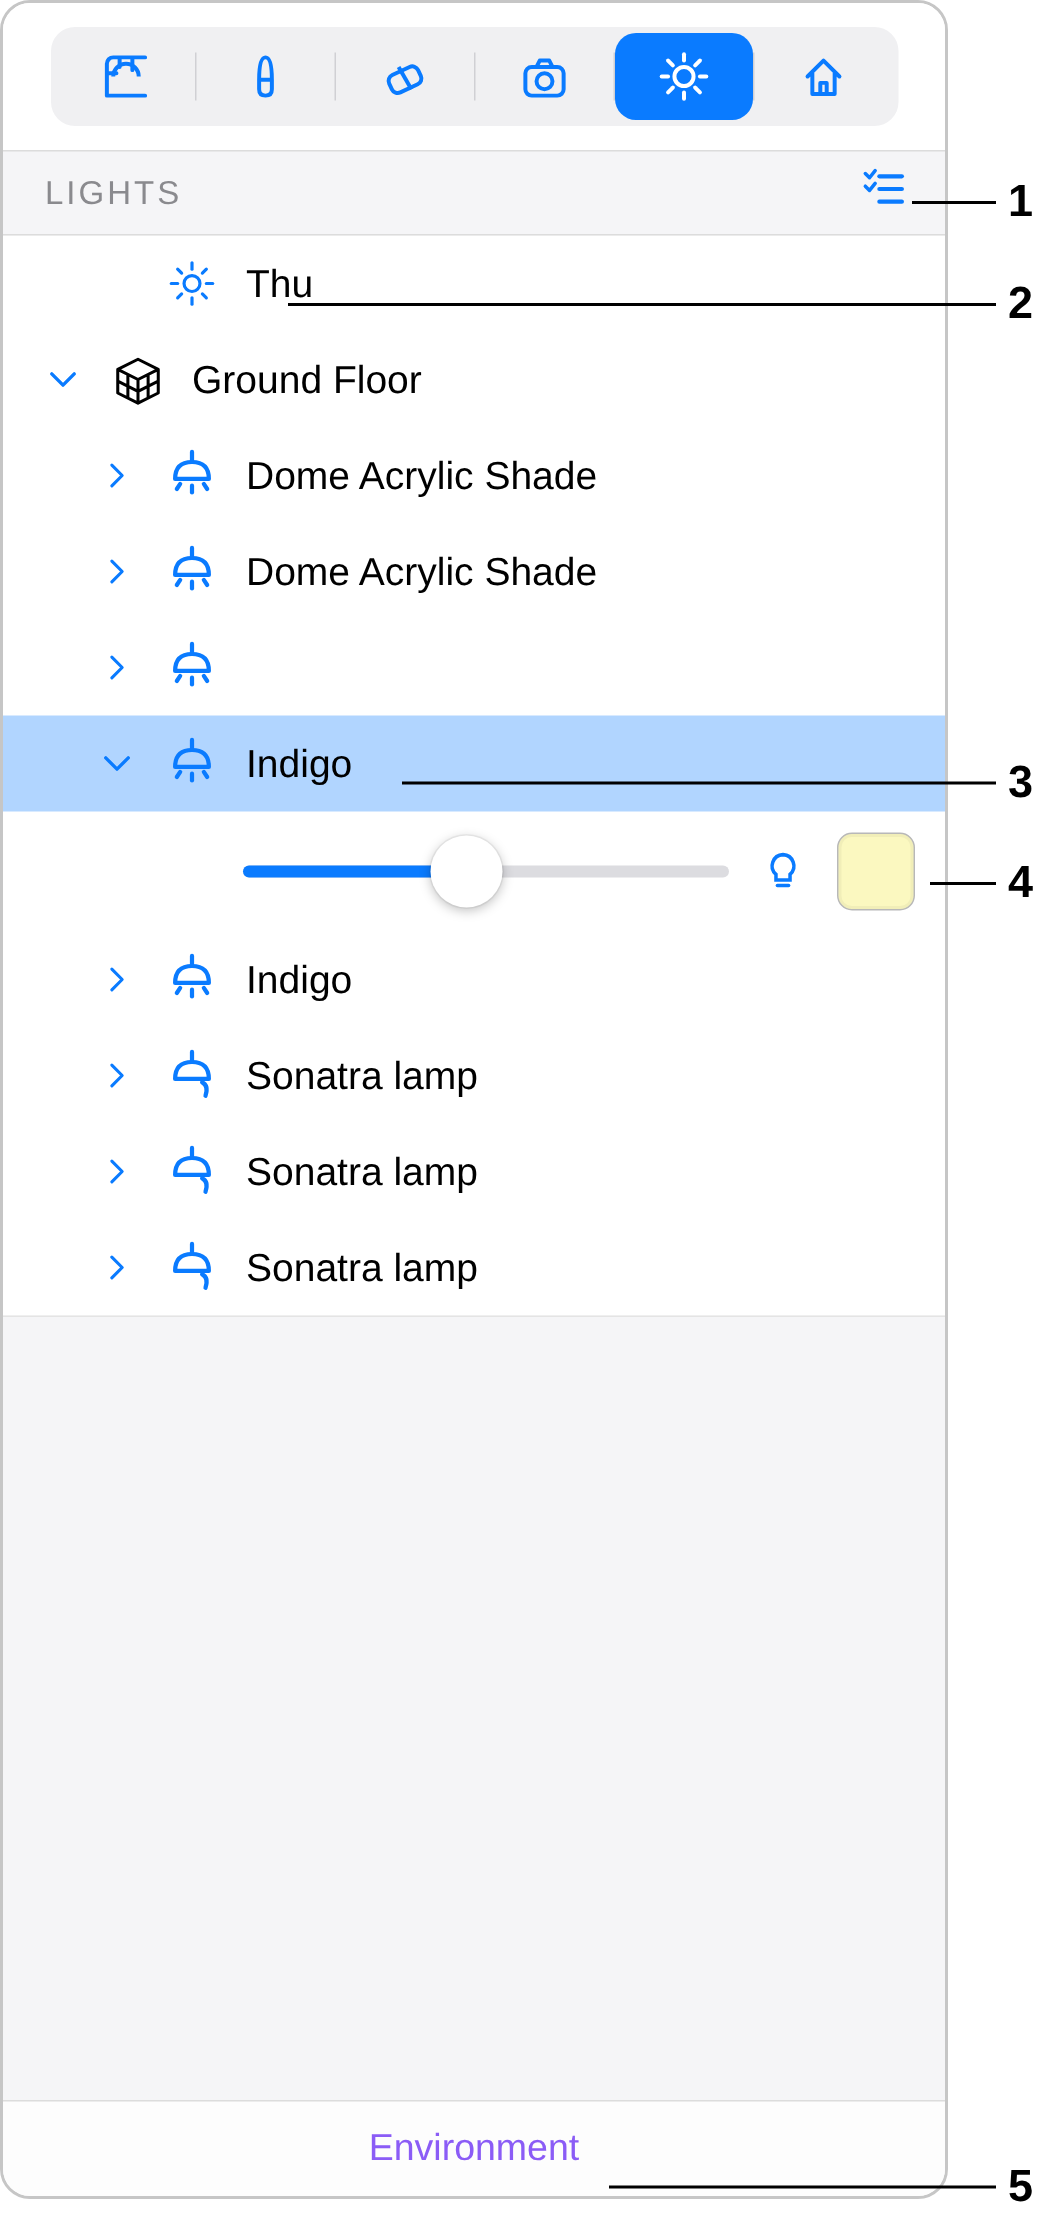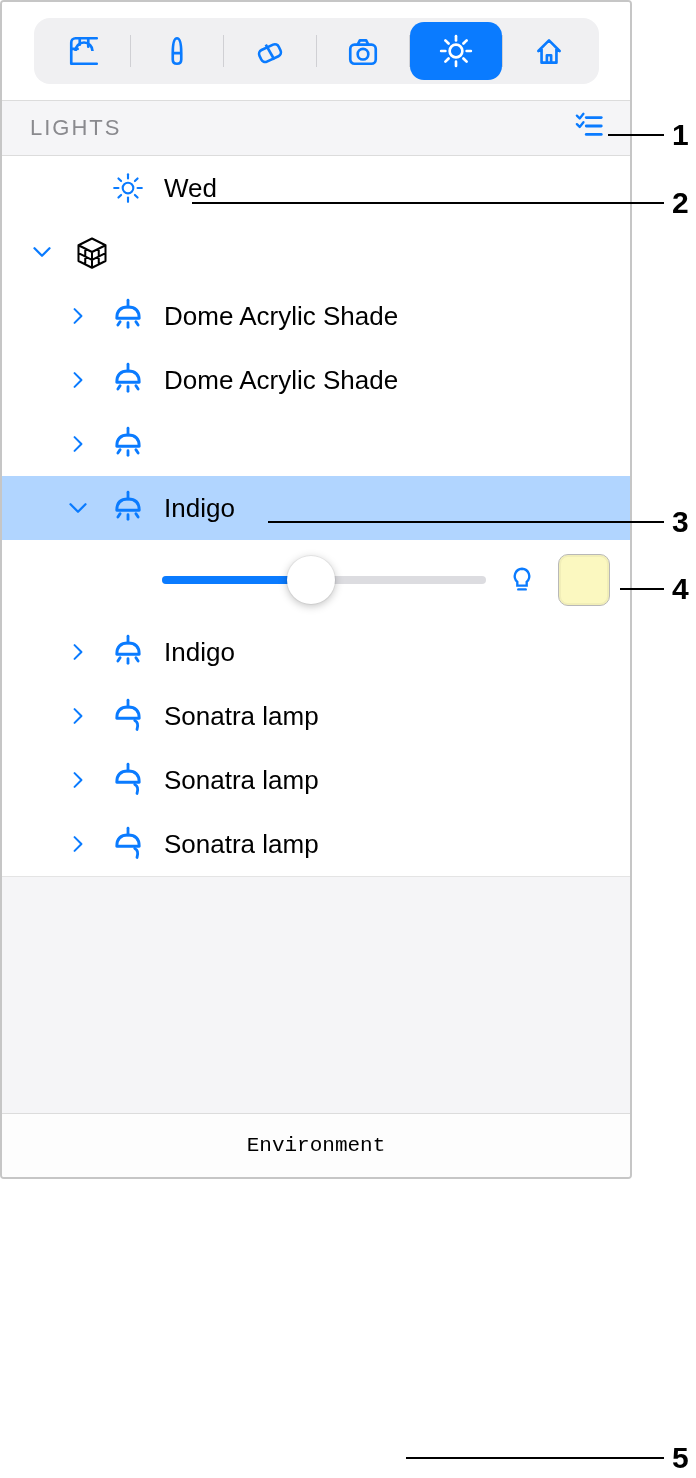--- a/index.html
+++ b/index.html
@@ -5,23 +5,23 @@
 * { box-sizing: border-box; margin: 0; padding: 0; }
 body {
   font-family: -apple-system, BlinkMacSystemFont, "Segoe UI", Helvetica, Arial, sans-serif;
   background: #fff;
   width: 696px;
   height: 1478px;
   position: relative;
 }
 .panel {
   width: 632px;
-  height: 1179px;
+  height: 1466px;
   border: 2px solid #c6c6c6;
-  border-radius: 4px;
+  border-radius: 20px;
   background: #fff;
   display: flex;
   flex-direction: column;
   overflow: hidden;
   position: relative;
 }
 .toolbar {
   display: flex;
   align-items: center;
   justify-content: center;
@@ -146,23 +146,22 @@
 }
 .footer {
   height: 64px;
   display: flex;
   align-items: center;
   justify-content: center;
   border-top: 1px solid #dcdcdc;
   background: #fdfdfd;
 }
 .footer-link {
-  color: #000000;
-  font-size: 21px;
-  font-family: Liberation Mono, monospace;
+  color: #8b5cf6;
+  font-size: 25px;
 }
 .callout {
   position: absolute;
   display: flex;
   align-items: center;
   pointer-events: none;
 }
 .callout .line {
   height: 2px;
   background: #000;
@@ -323,34 +322,35 @@
 
   <div class="list-container">
 
     <div class="row indent-1">
       <span class="spacer"></span>
       <span class="icon-slot">
         <svg width="34" height="34" viewBox="0 0 32 32" style="color:#0a7bff">
             <use href="#i-sun-sm"></use>
           </svg>
       </span>
-      <span class="label">Wed</span>
+      <span class="label">Thu</span>
     </div>
 
     <div class="row indent-0">
       <span class="disclosure">
         <svg width="24" height="24" viewBox="0 0 32 32" style="color:#0a7bff">
             <use href="#i-chev-down"></use>
           </svg>
       </span>
       <span class="icon-slot">
         <svg width="36" height="36" viewBox="0 0 32 32" style="color:#000">
             <use href="#i-brick"></use>
           </svg>
       </span>
+      <span class="label">Ground Floor</span>
     </div>
 
     <div class="row indent-1">
       <span class="disclosure">
         <svg width="22" height="22" viewBox="0 0 32 32" style="color:#0a7bff">
             <use href="#i-chev-right"></use>
           </svg>
       </span>
       <span class="icon-slot">
         <svg width="36" height="36" viewBox="0 0 32 32" style="color:#0a7bff">

